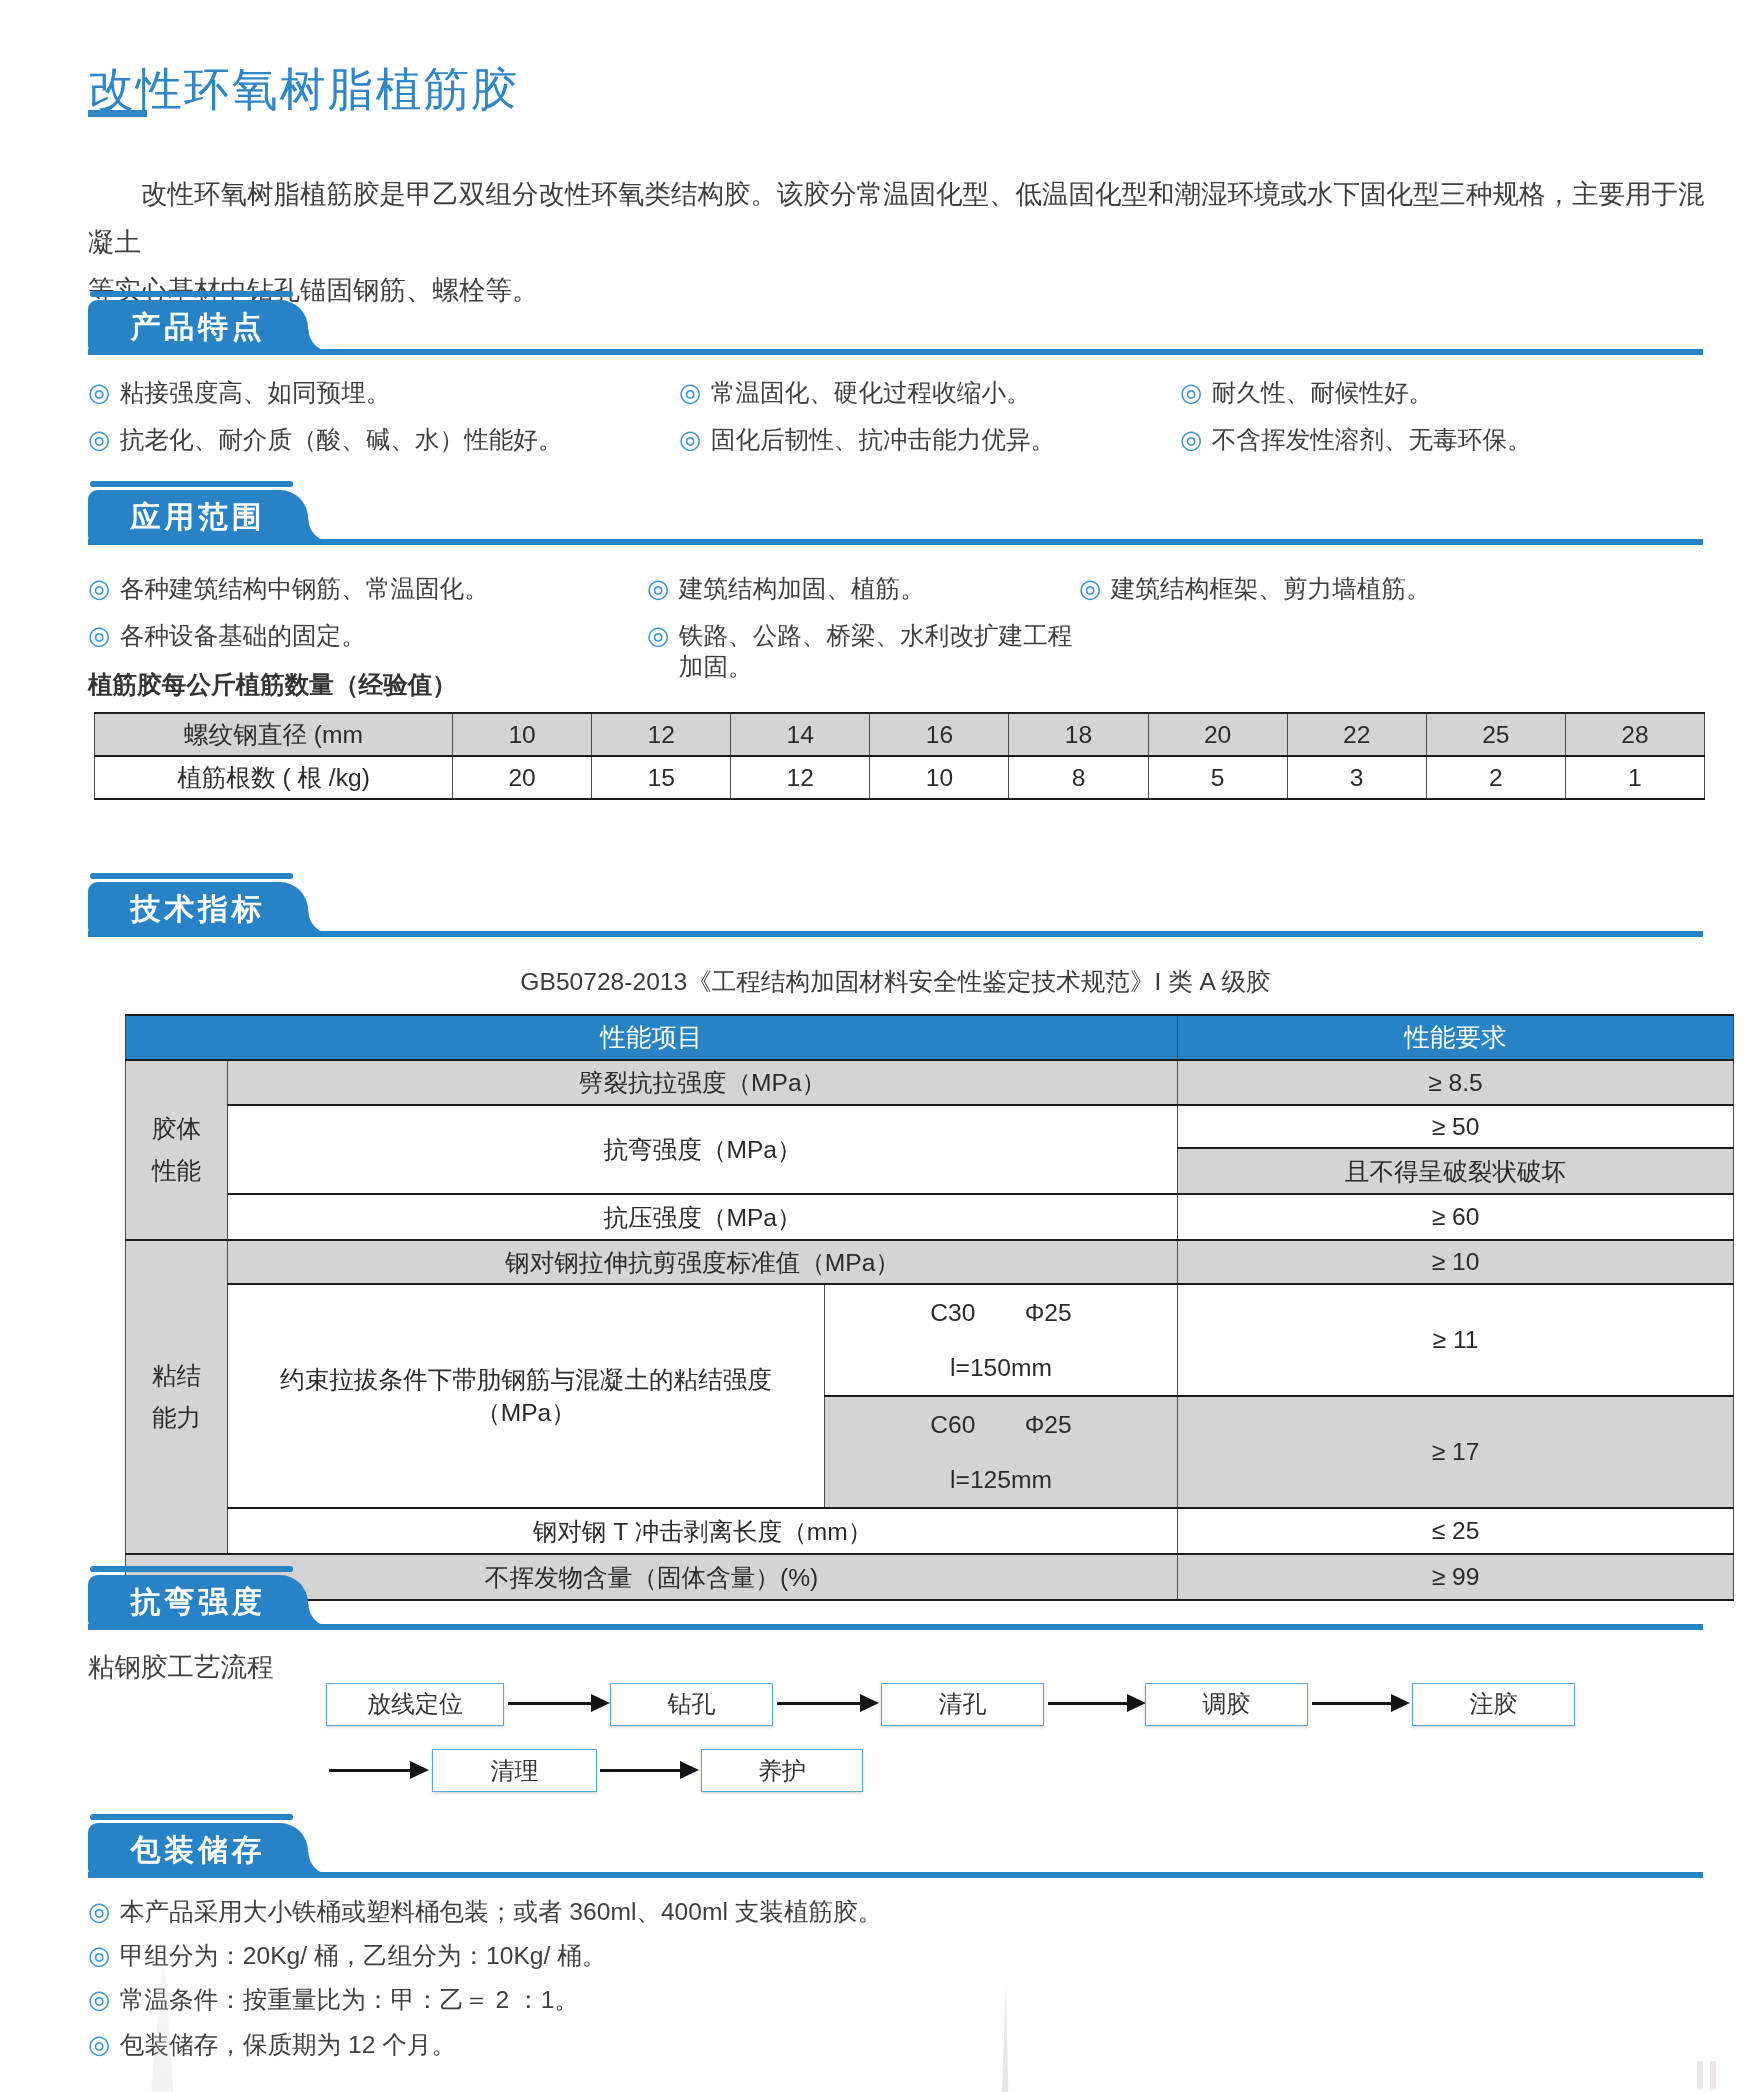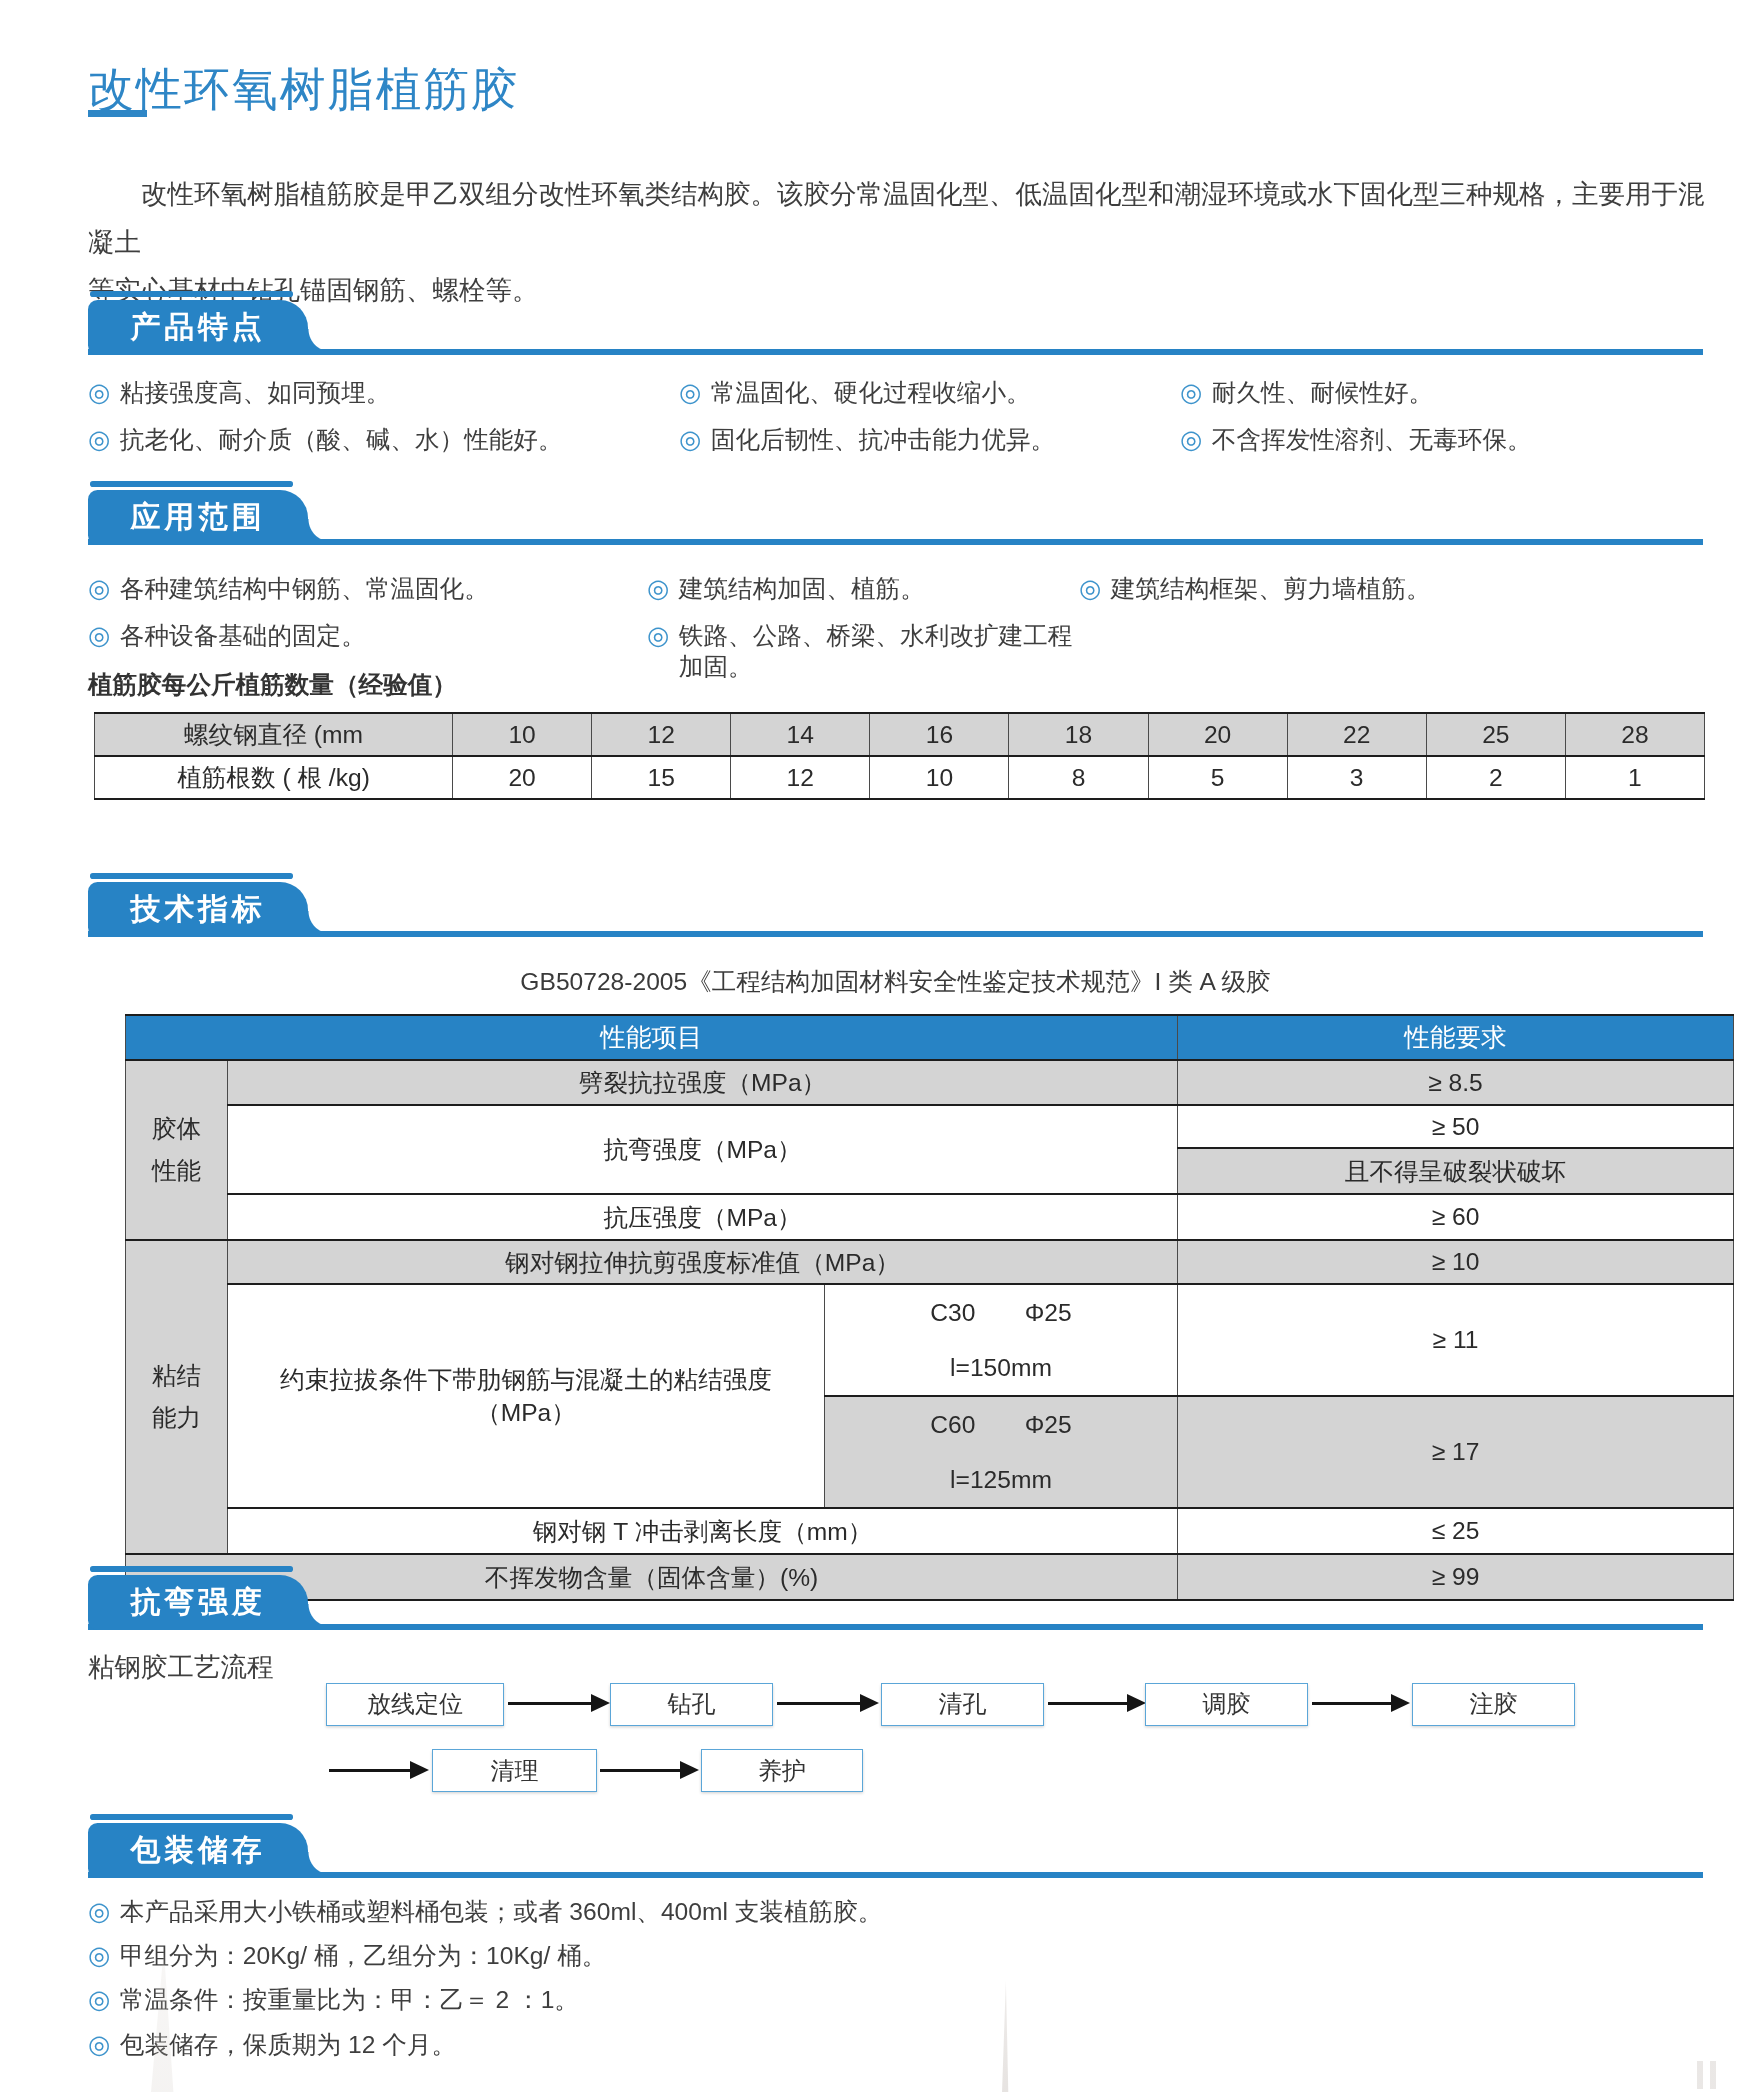--- a/index.html
+++ b/index.html
@@ -191,21 +191,21 @@
   </table>
 </div>
 
 <div class="abs section-header" style="top:873px">
   <div class="sh-topbar"></div>
   <div class="sh-underline"></div>
   <div class="sh-badge">
     <span>技术指标</span>
   </div>
 </div>
-<div class="abs tech-caption">GB50728-2005《工程结构加固材料安全性鉴定技术规范》I 类 A 级胶</div>
+<div class="abs tech-caption">GB50728-2013《工程结构加固材料安全性鉴定技术规范》I 类 A 级胶</div>
 <div class="abs tech-wrap">
   <table class="tech-table">
     <colgroup>
         <col style="width:102px">
         <col style="width:597px">
         <col style="width:353px">
         <col style="width:556px">
       </colgroup>
     <thead>
       <tr class="h48">

